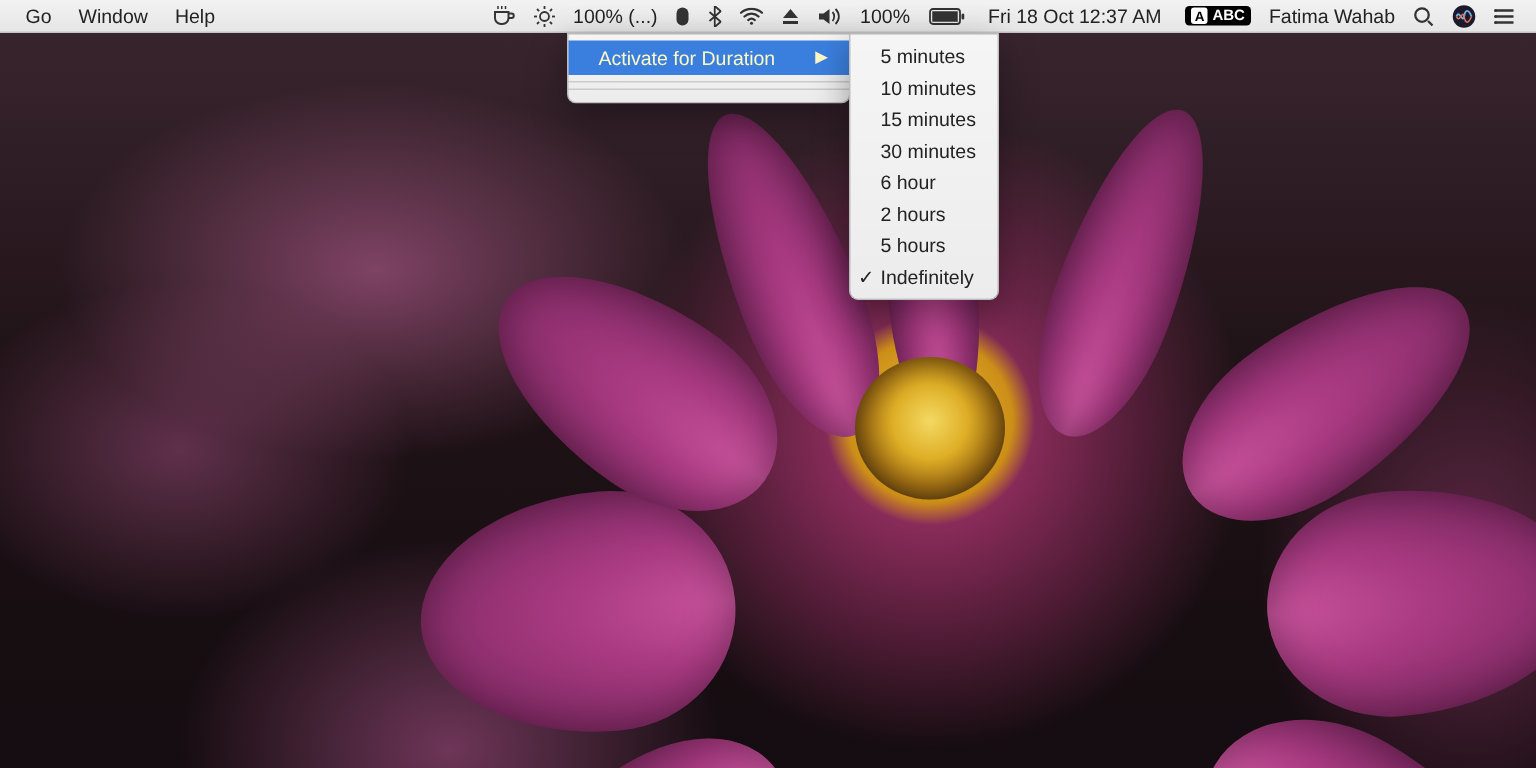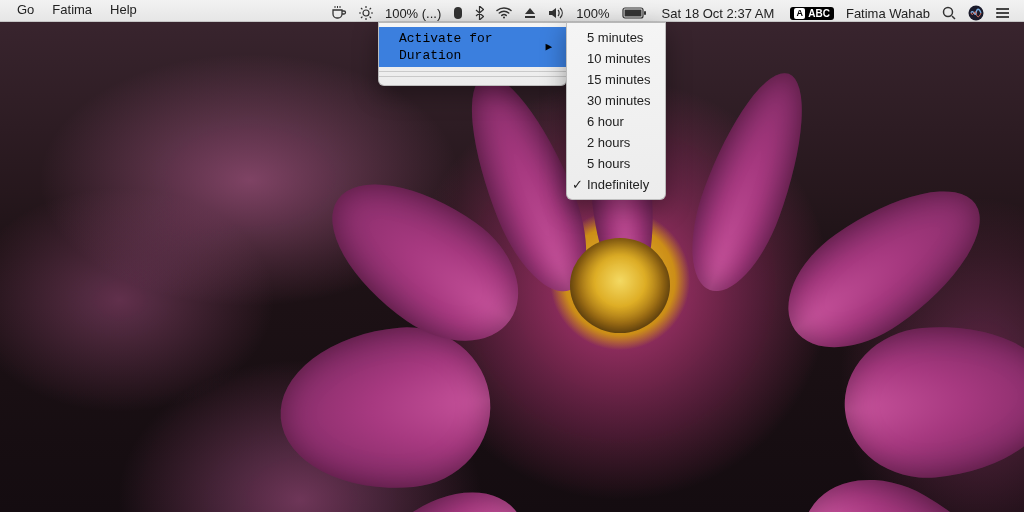--- a/index.html
+++ b/index.html
@@ -26,21 +26,21 @@
     border-radius: 50% 50% 50% 50% / 60% 60% 40% 40%;
     transform-origin: 50% 100%;
     box-shadow: inset 0 0 30px rgba(0,0,0,0.35);
   }
 
   
   .menubar {
     position: absolute; top: 0; left: 0; right: 0; height: 22px;
     background: linear-gradient(#f2f2f2, #e6e6e6);
     border-bottom: 1px solid rgba(0,0,0,0.18);
-    display: flex; align-items: flex-end;
+    display: flex; align-items: center;
     font-size: 13px; color: #222;
     padding: 0 8px; justify-content: space-between;
     z-index: 100;
   }
   .menubar-left, .menubar-right { display: flex; align-items: center; gap: 0; }
   .menu-item { padding: 0 9px; line-height: 22px; cursor: default; }
   .menubar-right .status-item { padding: 0 6px; display: flex; align-items: center; gap: 4px; }
   .ico { display:inline-flex; align-items:center; justify-content:center; }
   svg { display:block; }
 
@@ -53,21 +53,21 @@
     box-shadow: 0 8px 24px rgba(0,0,0,0.35);
     padding: 4px 0;
     font-size: 13px; color: #222;
     z-index: 200; min-width: 180px;
   }
   .dropdown .row {
     display:flex; align-items:center; justify-content:space-between;
     padding: 3px 14px 3px 20px; line-height: 17px; cursor: default;
     position: relative;
   }
-  .dropdown .row.highlight { background:#3b7fde; color:#000000;font-family:Liberation Mono, monospace; }
+  .dropdown .row.highlight { background:#3b7fde; color:#fef9c3; }
   .dropdown .sep { height:1px; background: rgba(0,0,0,0.15); margin:4px 0; }
   .dropdown .shortcut { color:#555; font-size:12px; }
   .dropdown .arrow-right { font-size:11px; margin-left:16px; }
   .submenu .row { padding: 2px 14px 2px 20px; }
   .check { position:absolute; left:5px; }
 
   .input-badge {
     display:inline-flex; align-items:center; gap:3px;
     background:#000; color:#fff; border-radius:3px; padding:1px 4px; font-size:10px; font-weight:600;
   }
@@ -88,21 +88,21 @@
   <div class="petal" style="left:410px; top:190px; width:160px; height:210px; transform:rotate(265deg);"></div>
   <div class="petal" style="left:450px; top:110px; width:120px; height:210px; transform:rotate(305deg);"></div>
   <div class="petal" style="left:530px; top:60px; width:80px; height:230px; transform:rotate(338deg);"></div>
 
   <div style="position:absolute; left:570px; top:238px; width:100px; height:95px; border-radius:50%; background:radial-gradient(circle at 50% 45%, #f2d968 0%, #dcae2c 35%, #a4731a 60%, #6e4a14 80%, rgba(0,0,0,0) 100%); box-shadow:0 0 20px rgba(0,0,0,0.5) inset;"></div>
 </div>
 
 <div class="menubar">
   <div class="menubar-left">
     <div class="menu-item">Go</div>
-    <div class="menu-item">Fatima</div>
+    <div class="menu-item">Window</div>
     <div class="menu-item">Help</div>
   </div>
   <div class="menubar-right">
     <span class="status-item ico">
       <svg width="16" height="14" viewBox="0 0 16 14">
           <path d="M2 4h9v4a4 4 0 0 1-4 4H6a4 4 0 0 1-4-4V4z M11 5h2a1.5 1.5 0 0 1 0 3h-2" fill="none" stroke="#333" stroke-width="1.3"></path>
           <path d="M4 0v2M6.5 0v2M9 0v2" stroke="#333" stroke-width="1"></path>
         </svg>
     </span>
     <span class="status-item ico">
@@ -150,21 +150,21 @@
         </svg>
     </span>
     <span class="status-item">100%</span>
     <span class="status-item ico">
       <svg width="24" height="12" viewBox="0 0 24 12">
           <rect x="1" y="1" width="20" height="10" rx="2" fill="none" stroke="#333" stroke-width="1.2"></rect>
           <rect x="2.5" y="2.5" width="17" height="7" fill="#333"></rect>
           <rect x="22" y="4" width="2" height="4" rx="1" fill="#333"></rect>
         </svg>
     </span>
-    <span class="status-item" style="padding:0 10px;">Sat 18 Oct  2:37 AM</span>
+    <span class="status-item" style="padding:0 10px;">Fri 18 Oct  12:37 AM</span>
     <span class="status-item">
       <span class="input-badge">
           <span class="a">A</span>
           <span>ABC</span>
         </span>
     </span>
     <span class="status-item">Fatima Wahab</span>
     <span class="status-item ico">
       <svg width="14" height="14" viewBox="0 0 14 14">
           <circle cx="6" cy="6" r="4.5" fill="none" stroke="#333" stroke-width="1.5"></circle>

